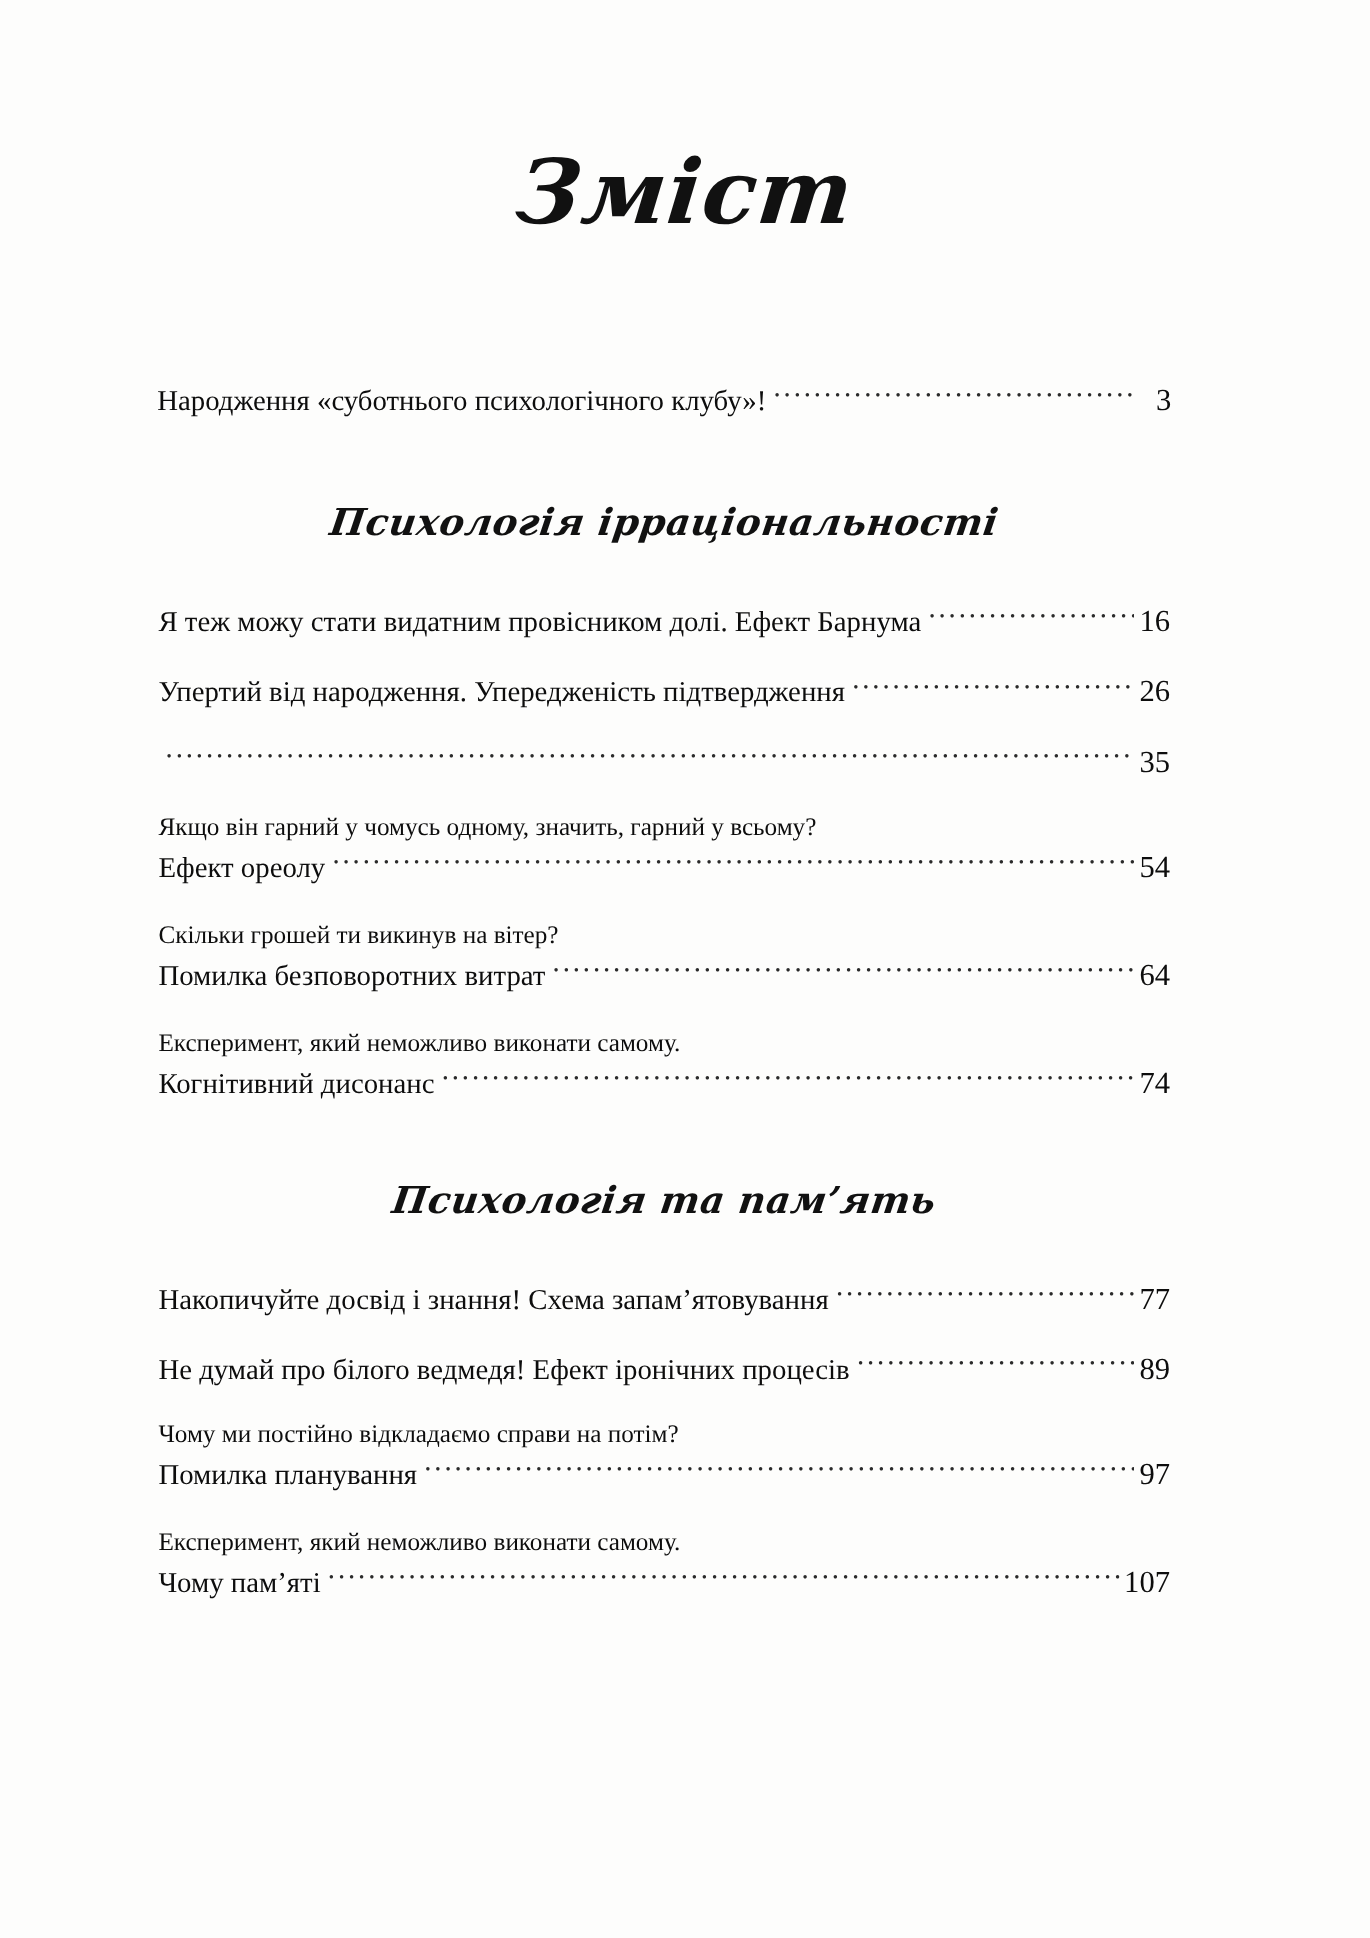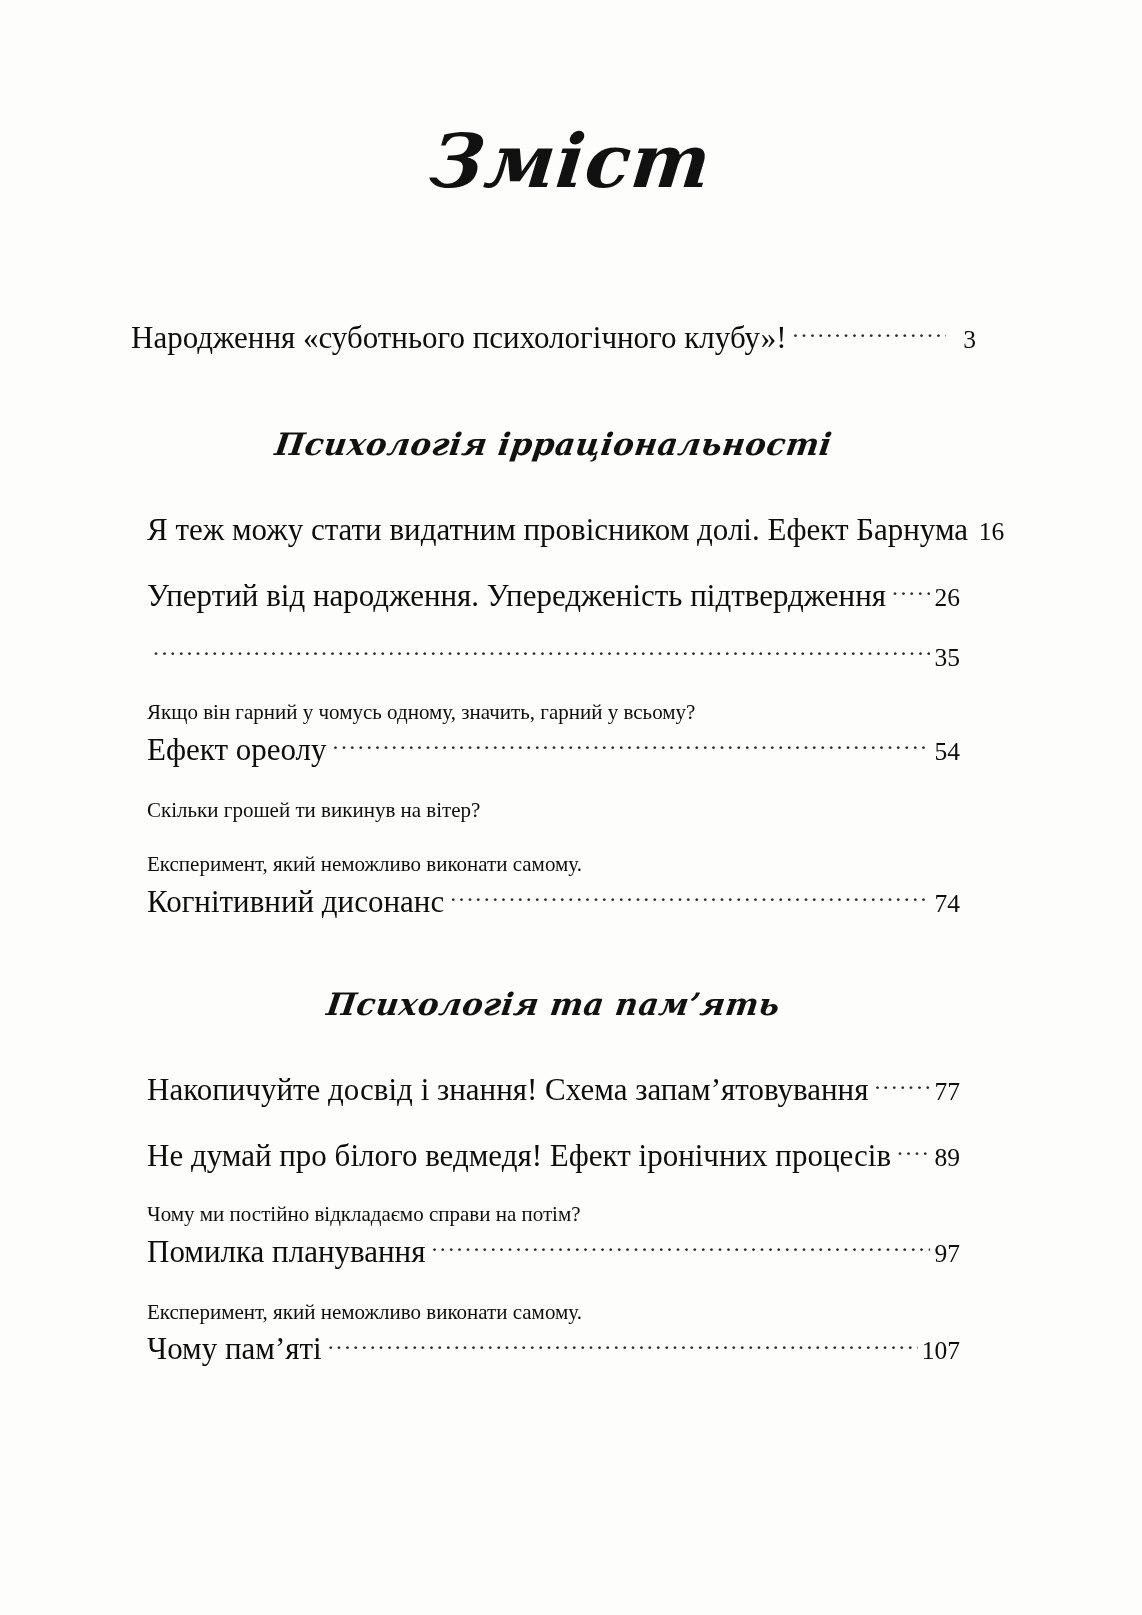--- a/index.html
+++ b/index.html
@@ -52,41 +52,41 @@
     font-size: 31px;
     letter-spacing: 0.5px;
     color: #111111;
     transform: skewX(-8deg);
     white-space: nowrap;
   }
   .sec-1-heading { margin: 66px 0 0 0; }
   .sec-2-heading { margin: 62px 0 0 0; }
 
   
-  .entry-list { margin: 16px; padding: 0; list-style: none; }
+  .entry-list { margin: 1px; padding: 0; list-style: none; }
   .sec-1-list { margin-top: 46px; }
   .sec-2-list { margin-top: 46px; }
 
   .entry {
     margin-bottom: 22px;
   }
   .entry.two-line { margin-bottom: 24px; }
 
   .entry-line {
     display: flex;
     align-items: baseline;
     width: 100%;
     font-size: 25.5px;
     line-height: 1.42;
   }
   .entry-line.plain { display: block; }
 
   .entry-text {
     white-space: nowrap;
-    font-size: 31px;
+    font-size: 24px;
   }
   .entry-title-first {
     white-space: nowrap;
     font-size: 21px;
     display: block;
   }
 
   .leader {
     flex: 1 1 auto;
     overflow: hidden;
@@ -169,20 +169,25 @@
           <span class="entry-text">Ефект ореолу</span>
           <span class="leader"></span>
           <span class="page-num">54</span>
         </div>
       </li>
 
       <li class="entry two-line">
         <div class="entry-line plain">
           <span class="entry-title-first">Скільки грошей ти викинув на вітер?</span>
         </div>
+        <div class="entry-line">
+          <span class="entry-text">Помилка безповоротних витрат</span>
+          <span class="leader"></span>
+          <span class="page-num">64</span>
+        </div>
       </li>
 
       <li class="entry two-line">
         <div class="entry-line plain">
           <span class="entry-title-first">Експеримент, який неможливо виконати самому.</span>
         </div>
         <div class="entry-line">
           <span class="entry-text">Когнітивний дисонанс</span>
           <span class="leader"></span>
           <span class="page-num">74</span>

